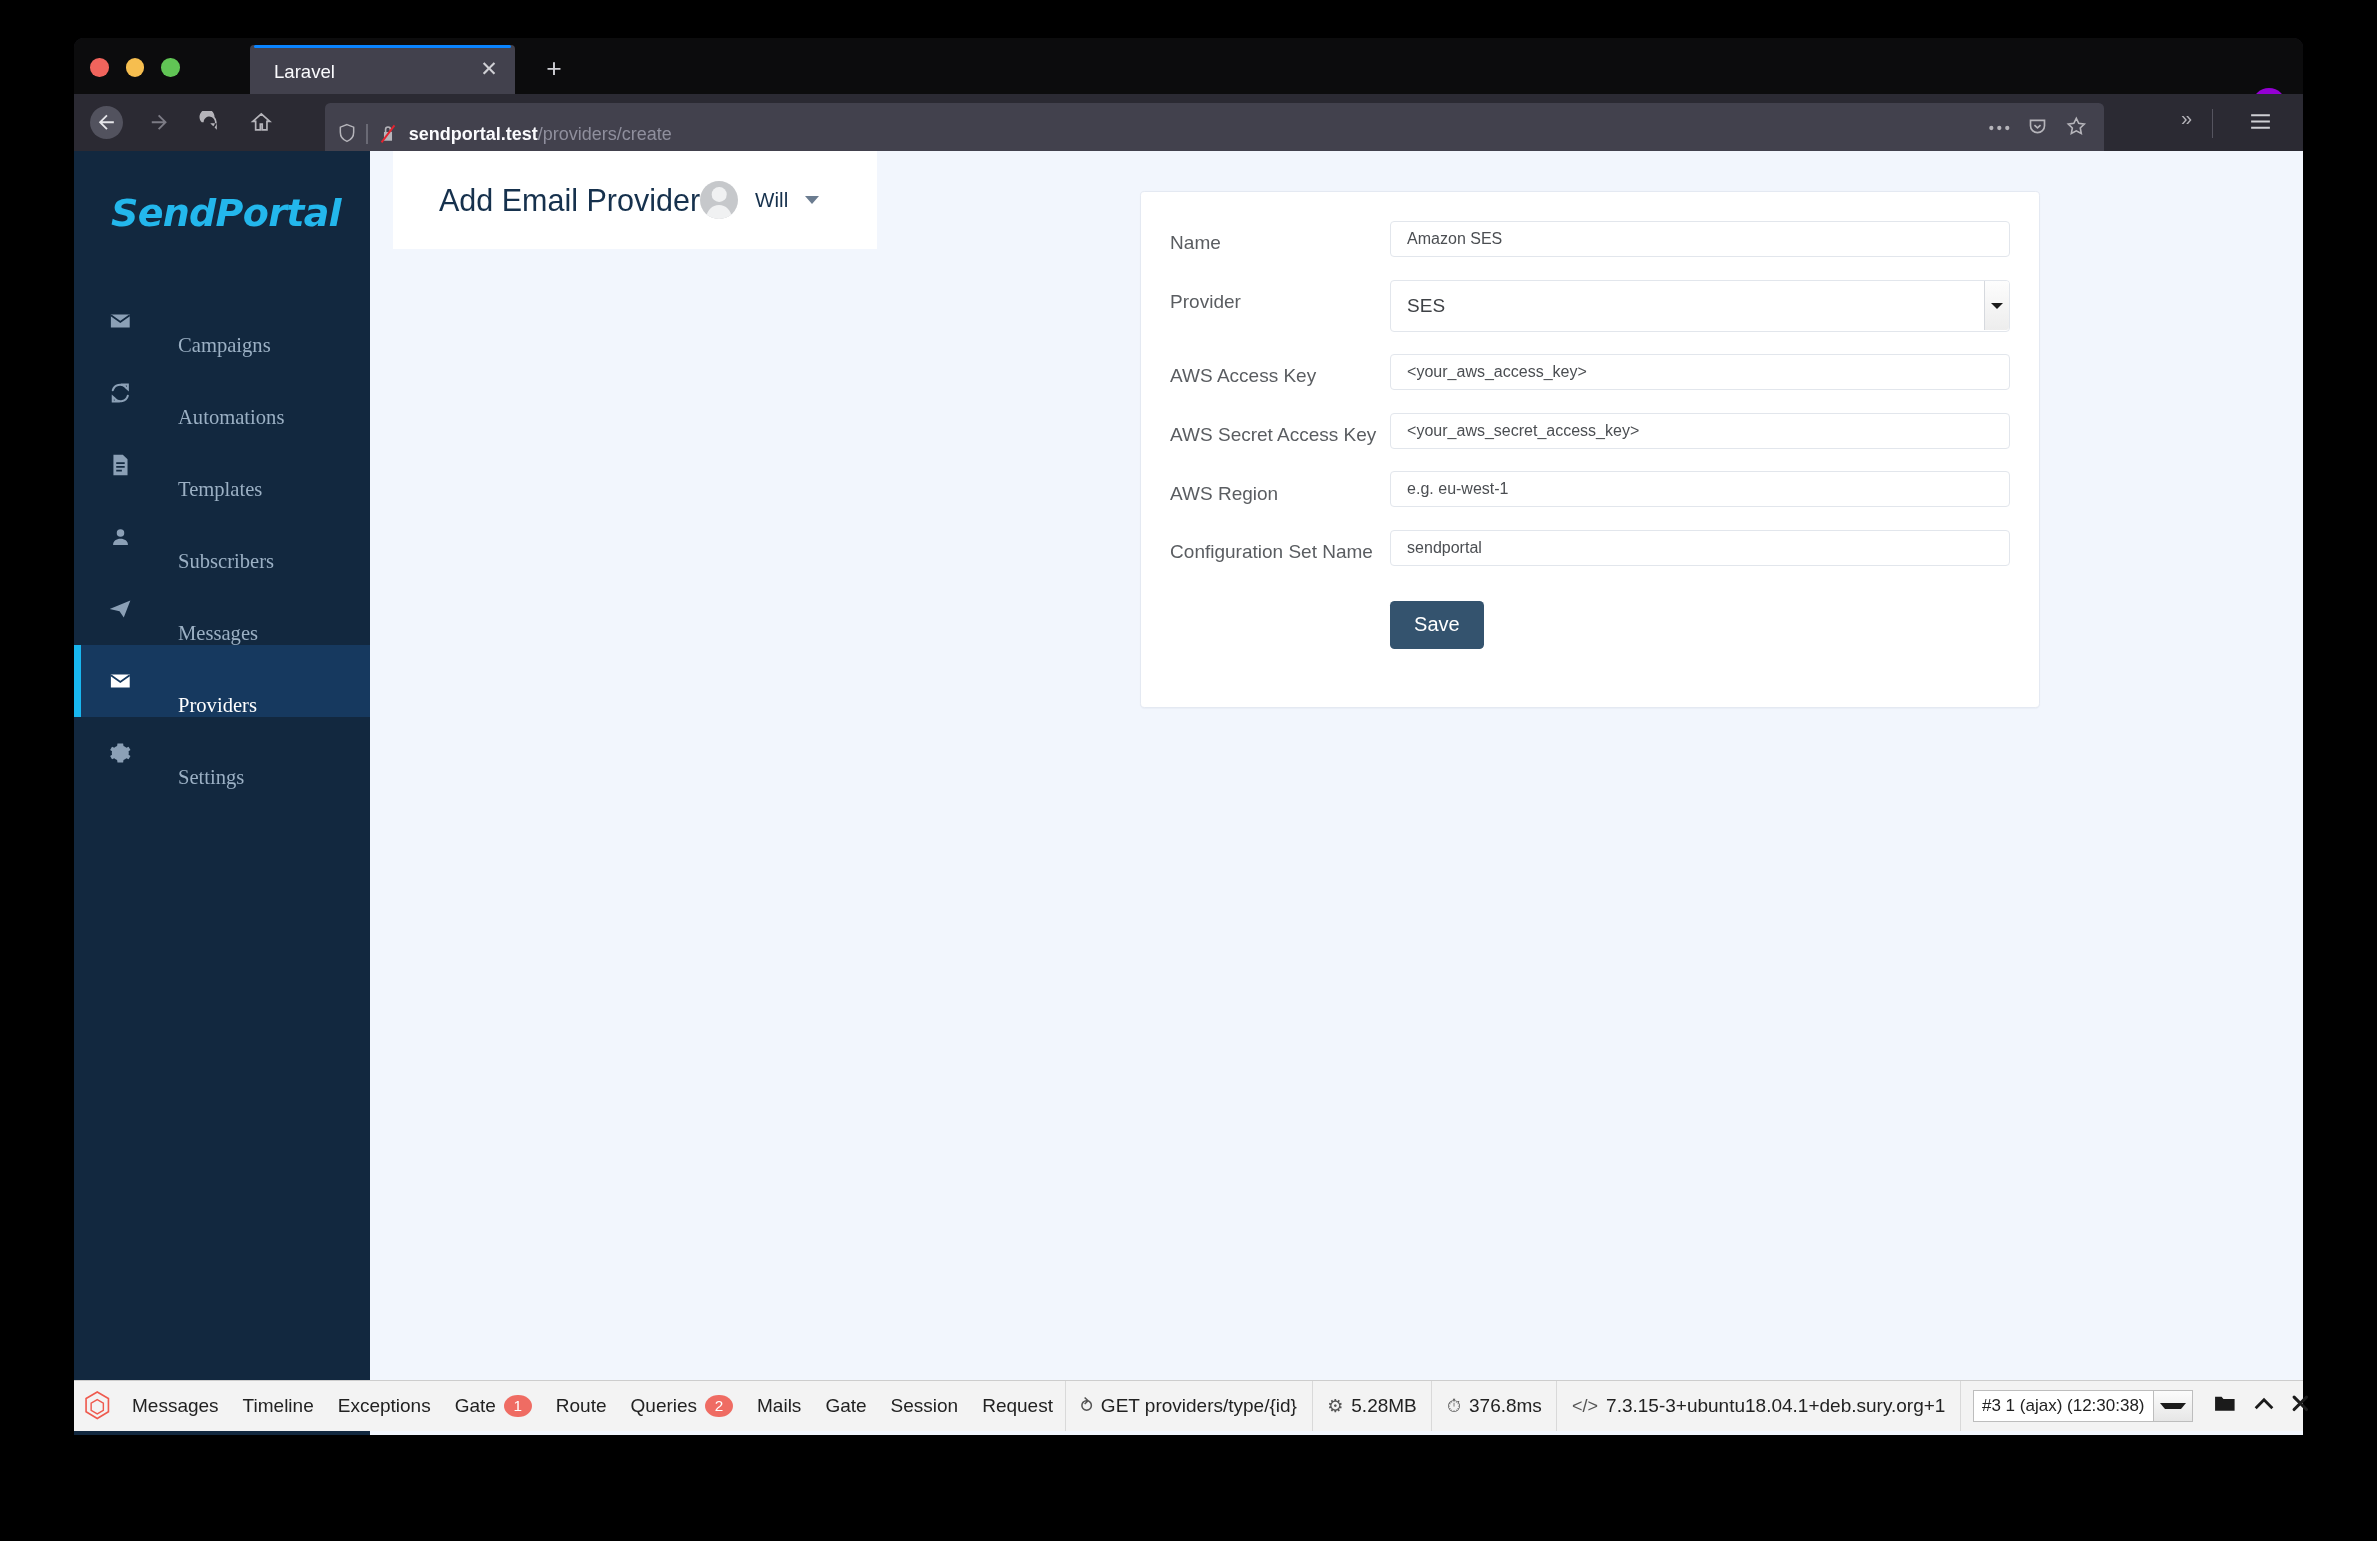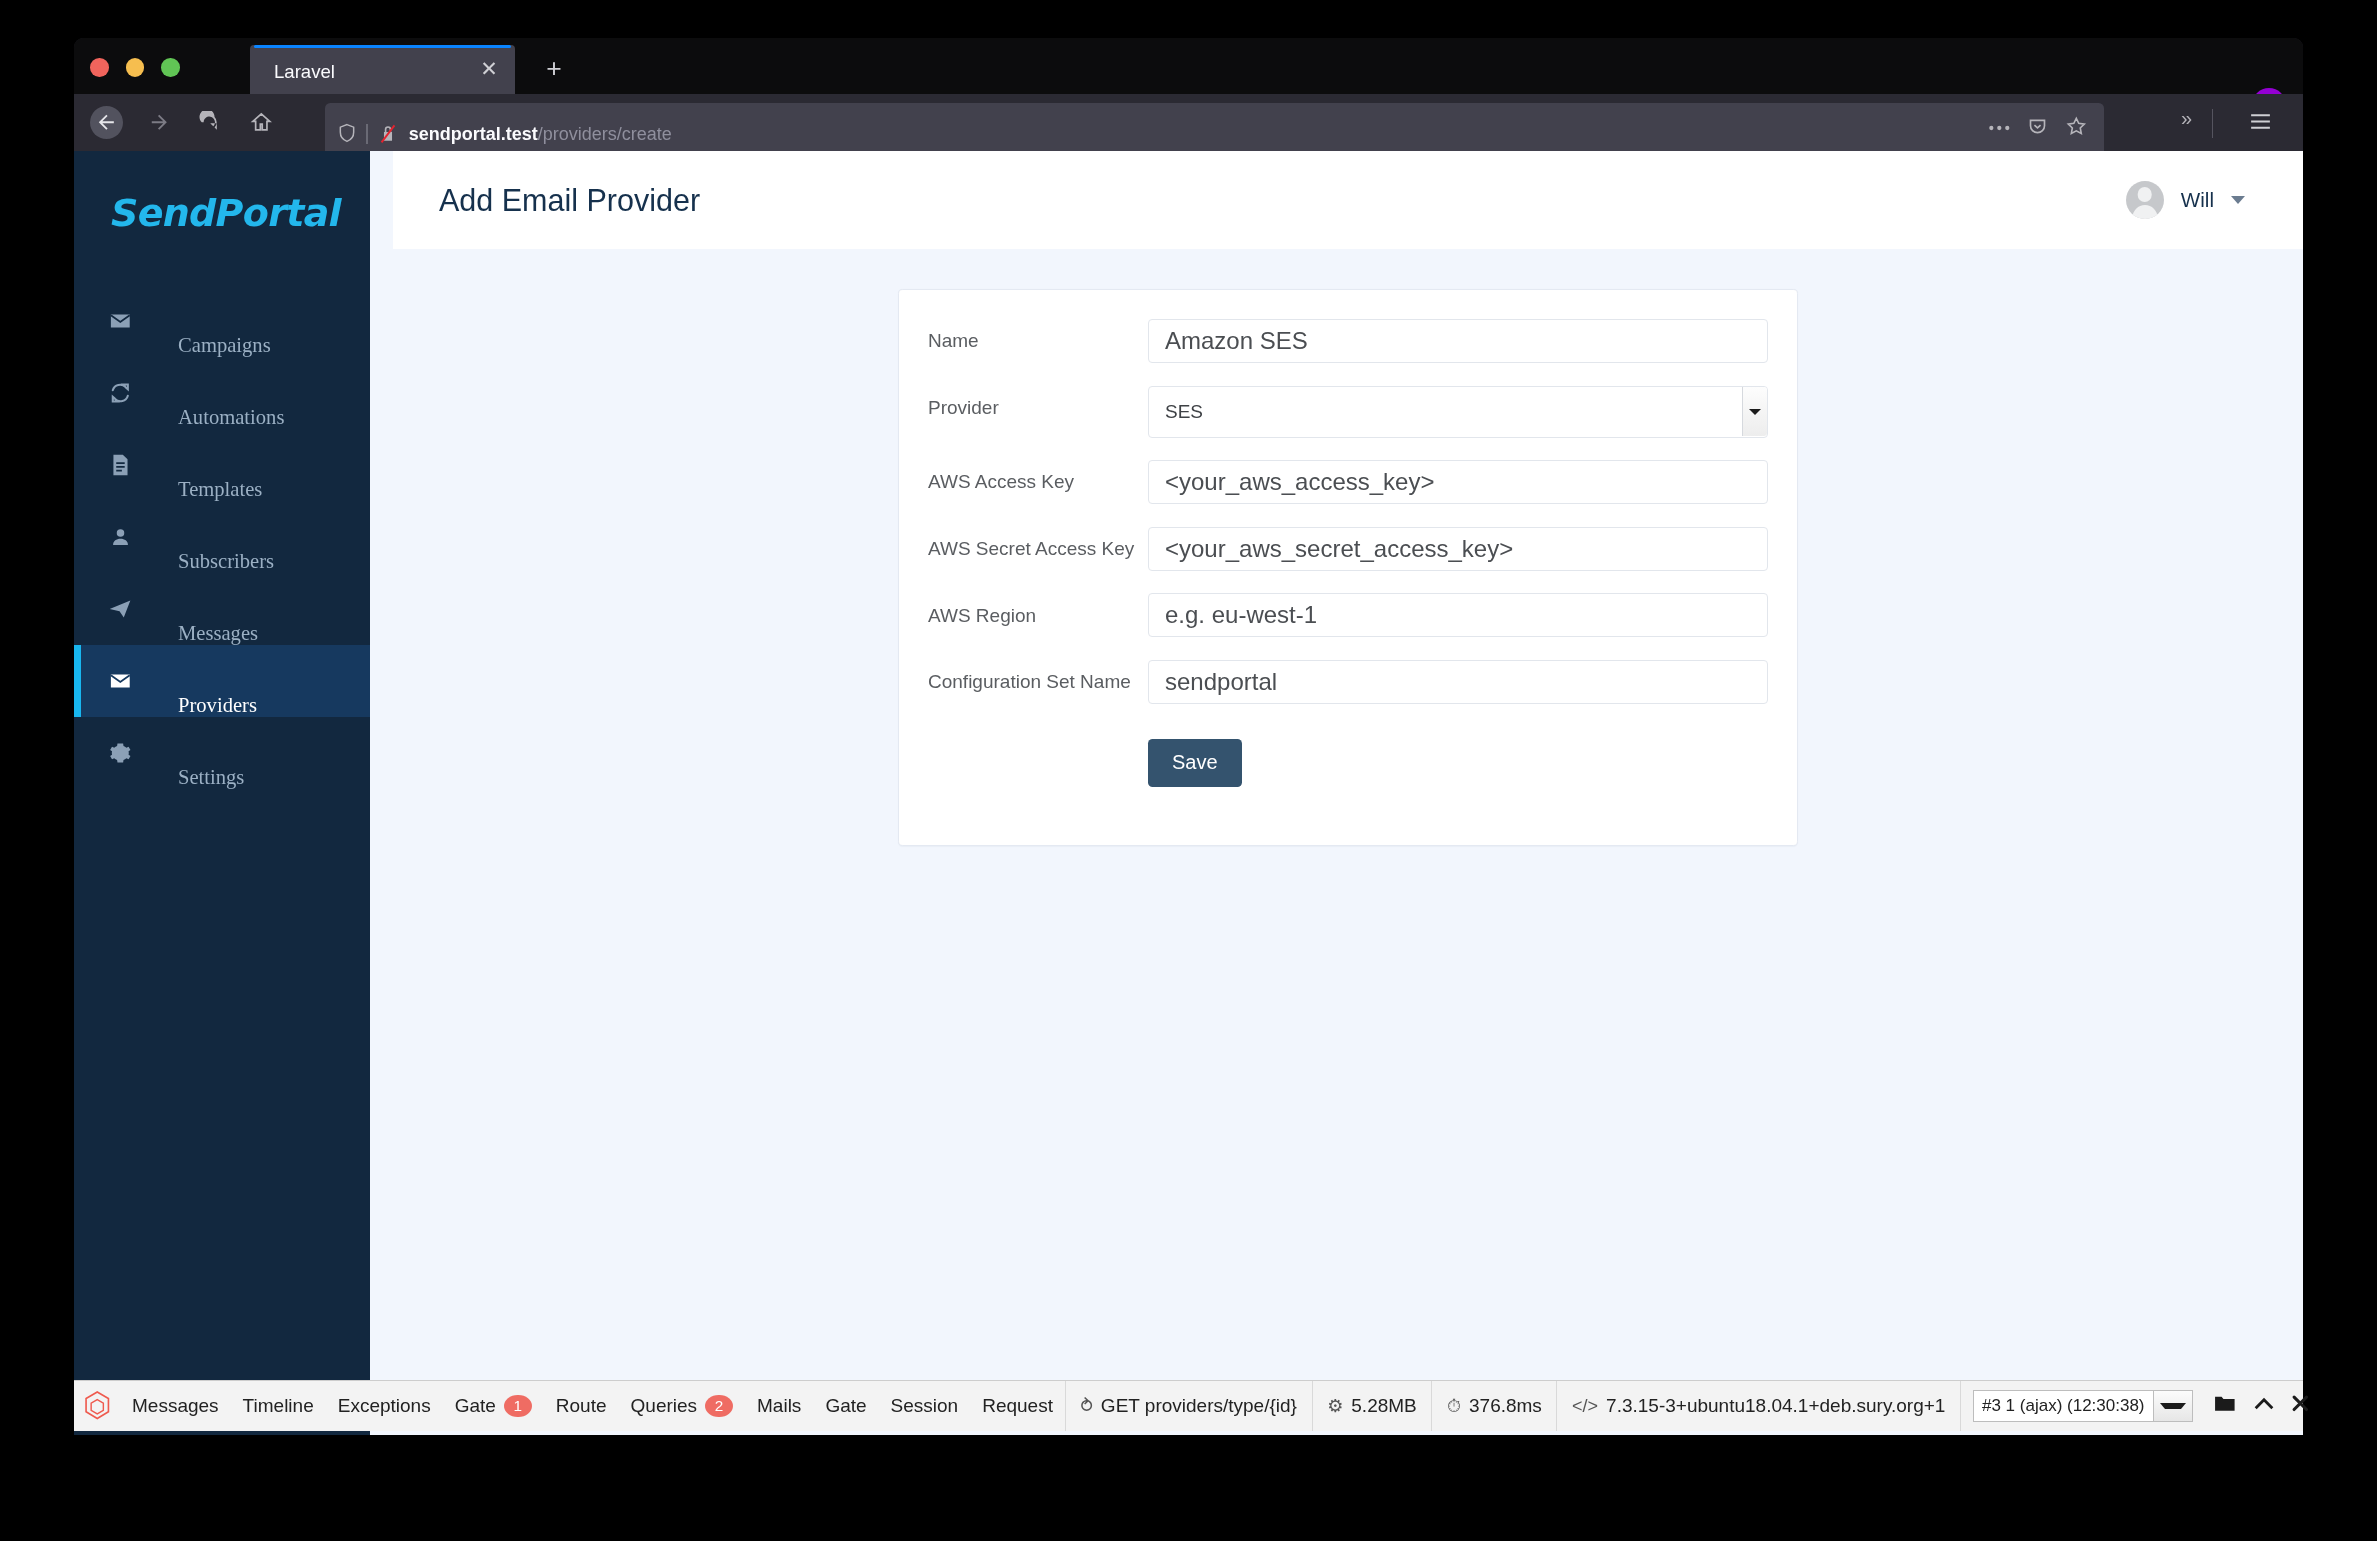--- a/index.html
+++ b/index.html
@@ -42,40 +42,40 @@
 
   .sidebar{width:296px;background:#12283f;flex:none;position:relative;}
   .logo{font-size:38px;font-weight:700;font-style:italic;color:#23b7ec;letter-spacing:-0.7px;padding:40px 0 0 37px;font-family:"DejaVu Sans",sans-serif;}
   .nav{margin-top:50px;}
   .navitem{position:relative;display:flex;align-items:flex-end;height:72px;padding-left:104px;color:#9bb0c4;font-size:20.6px;font-family:Liberation Serif, serif;}
   .navitem .ico{position:absolute;left:33px;top:50%;transform:translateY(-50%);width:26.5px;display:flex;align-items:center;justify-content:center;}
   .navitem.active{background:#16395f;color:#fff;}
   .navitem.active .ico svg{fill:#fff;}
   .navitem.active::before{content:"";position:absolute;left:0;top:0;bottom:0;width:7.3px;background:#18b7f0;}
 
-  .content{flex:1;display:flex;flex-direction:column;min-width:0;}
+  .content{flex:1;display:flex;flex-direction:row;min-width:0;}
   .topbar{height:98px;background:#fff;display:flex;align-items:center;justify-content:space-between;padding:0 58px 0 46px;flex:none;}
   .ptitle{font-size:30.5px;color:#16314d;}
   .user{display:flex;align-items:center;gap:17px;}
   .avatar{width:38px;height:38px;border-radius:50%;background:#c6c8cb;position:relative;overflow:hidden;}
   .avatar .head{position:absolute;left:50%;top:6px;transform:translateX(-50%);width:14.6px;height:14.6px;border-radius:50%;background:#f0f1f2;}
   .avatar .body{position:absolute;left:50%;top:24px;transform:translateX(-50%);width:25px;height:21px;border-radius:12.6px 12.6px 0 0;background:#f0f1f2;}
   .uname{font-size:20.6px;color:#16314d;}
   .caret{width:0;height:0;border-left:7.3px solid transparent;border-right:7.3px solid transparent;border-top:8px solid #6b7c90;}
 
   .main{flex:1;background:#f2f6fd;padding:40px 0 0 0;overflow:hidden;}
   .card{width:898px;margin:0 auto 0 auto;background:#fff;border:0.7px solid #e4e9f2;border-radius:4.6px;box-shadow:0 0.7px 1.3px rgba(20,40,70,.04);}
   .card-head{padding:28px 29px;border-bottom:0.7px solid #e7ebf2;}
   .card-title{font-size:28px;color:#515456;}
   .card-body{padding:29px 29px 36px 29px;}
 
   .frow{display:flex;margin-bottom:22.6px;}
   .flabel{width:220px;flex:none;font-size:19px;color:#5a5d61;line-height:1.35;padding-top:9.3px;}
   .fctrl{flex:1;min-width:0;}
-  .finput{width:100%;box-sizing:border-box;height:44px;border:0.7px solid #e2e6ec;border-radius:4px;background:#fff;font-size:24px;color:#4b4e52;padding:4px 16px;font-family:"Liberation Sans",sans-serif;}
+  .finput{width:100%;box-sizing:border-box;height:36px;border:0.7px solid #e2e6ec;border-radius:4px;background:#fff;font-size:16px;color:#4b4e52;padding:4px 16px;font-family:"Liberation Sans",sans-serif;}
   .finput::placeholder{color:#4b4e52;}
   .fselect{position:relative;}
   .fselect .sbox{width:100%;box-sizing:border-box;height:52px;border:0.7px solid #e2e6ec;border-radius:4px;background:#fff;font-size:19px;color:#3e4145;padding:12px 16px;display:flex;align-items:center;}
   .fselect .sbtn{position:absolute;right:1.3px;top:1.3px;bottom:1.3px;width:24px;background:linear-gradient(#fdfdfd,#ededed);border-left:0.7px solid #d6d9de;border-radius:0 3.3px 3.3px 0;display:flex;align-items:center;justify-content:center;}
   .fselect .sarrow{width:0;height:0;border-left:6px solid transparent;border-right:6px solid transparent;border-top:6.6px solid #1b1b1b;}
   .savebtn{margin-top:12px;background:#34536e;color:#fff;border:none;border-radius:4.6px;padding:0 24px;height:48px;font-size:20px;font-family:"Liberation Sans",sans-serif;cursor:pointer;}
 
   
   .debugbar{position:absolute;left:74px;right:74px;bottom:110px;height:50px;background:#f3f3f3;border-top:0.7px solid #cdcdcd;display:flex;align-items:center;font-family:"Liberation Sans",sans-serif;}
   .dbg-logo{width:46px;display:flex;align-items:center;justify-content:center;flex:none;}

